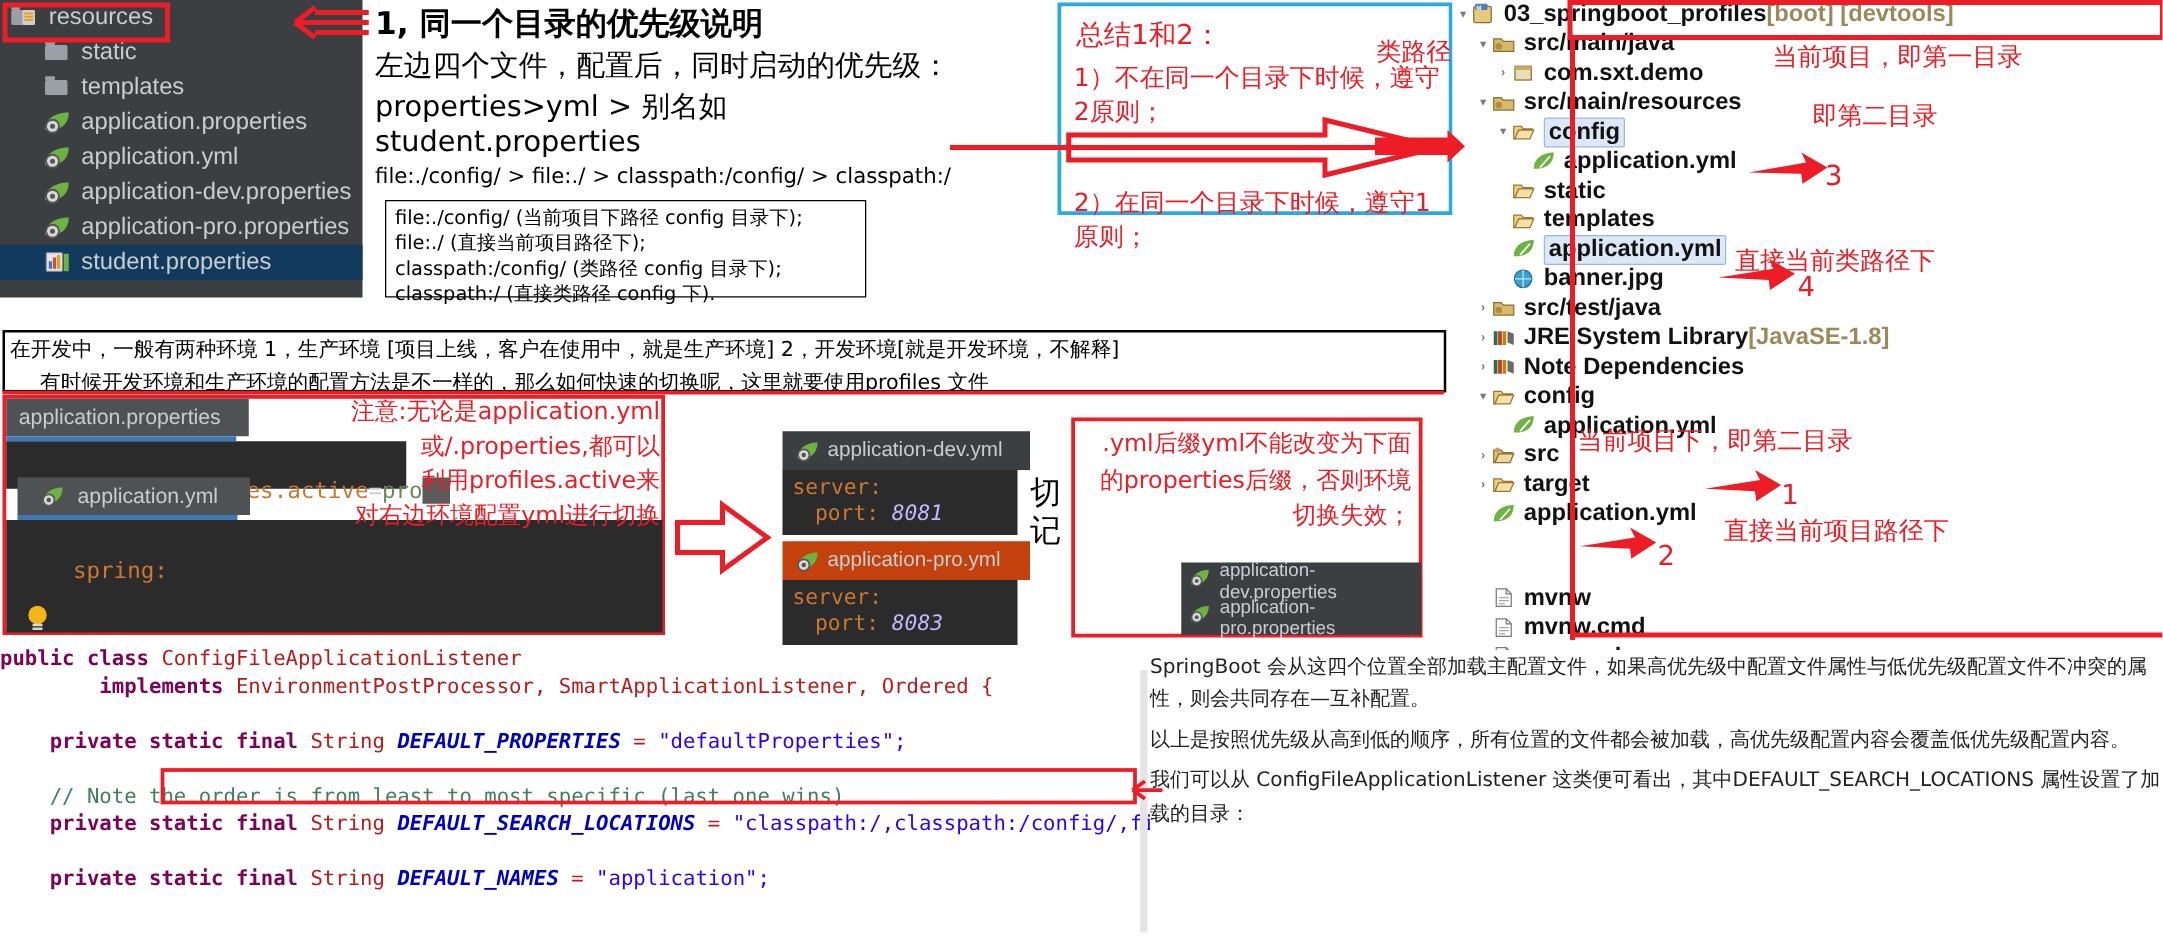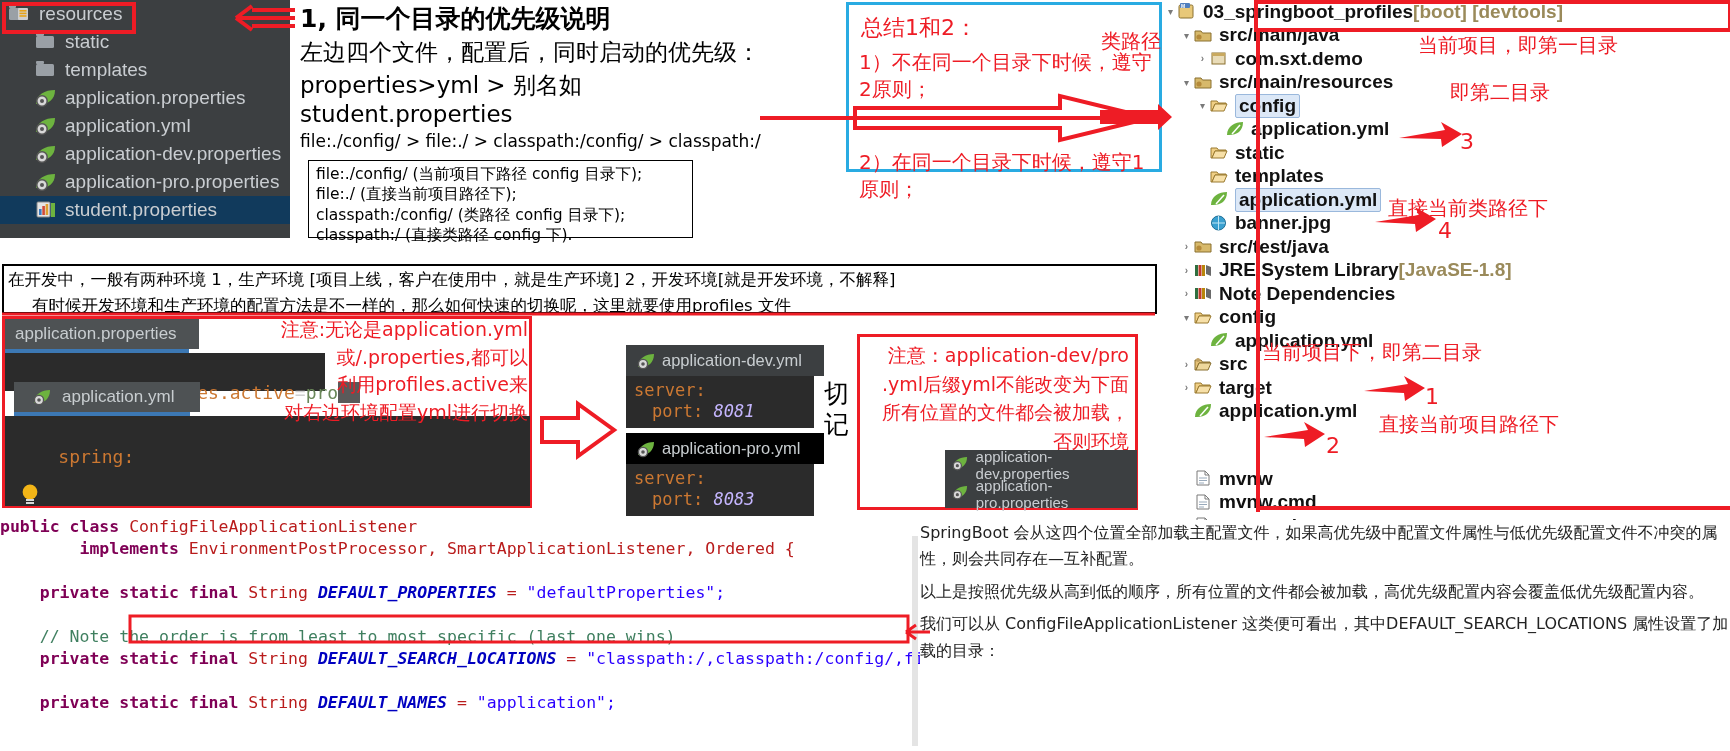--- a/index.html
+++ b/index.html
@@ -242,21 +242,21 @@
     </span>
     <span style="padding-left:26px;font-size:16.5px;">application-dev.yml</span>
   </div>
 </div>
 <div class="abs ed" style="left:626px;top:376px;width:188px;height:52px;">
   <div class="codeline" style="padding:4px 0 0 8px;font-size:17px;"><span class="k-org">server:</span></div>
   <div class="codeline" style="padding:1px 0 0 26px;font-size:17px;"><span class="k-org">port:</span> <span class="k-blue">8081</span></div>
 </div>
 
 <div class="abs ed nosel" style="left:626px;top:433px;width:188px;height:31px;">
-  <div class="tabbar" style="background:#000000;width:188px;height:31px;">
+  <div class="tabbar" style="background:#c2410c;width:188px;height:31px;">
     <span class="abs" style="left:10px;top:8px;">
       <svg width="20" height="17" viewBox="0 0 20 17">
           <path d="M2 14C2 5 10 1 18 1c0 9-6 13-13 13z" fill="#6db33f"></path>
           <circle cx="7" cy="11" r="4.6" fill="#d8d8d8" stroke="#555" stroke-width="1.4"></circle>
           <circle cx="7" cy="11" r="1.8" fill="#555"></circle>
         </svg>
     </span>
     <span style="padding-left:26px;font-size:16.5px;">application-pro.yml</span>
   </div>
 </div>
@@ -264,23 +264,22 @@
   <div class="codeline" style="padding:4px 0 0 8px;font-size:17px;"><span class="k-org">server:</span></div>
   <div class="codeline" style="padding:1px 0 0 26px;font-size:17px;"><span class="k-org">port:</span> <span class="k-blue">8083</span></div>
 </div>
 
 <div class="abs cn nosel" style="left:824px;top:378px;width:28px;font-size:25px;line-height:1.25;color:#000;">
   <div style="word-break:break-all;">切 记</div>
 </div>
 
 <div class="abs redbox" style="left:857px;top:334px;width:281px;height:176px;background:#fff;">
   <div class="cn red" style="font-size:19px;line-height:1.5;padding:4px 6px 0 4px;text-align:right;">
-    <div>注意：application-dev/pro</div>
     <div>.yml后缀yml不能改变为下面</div>
-    <div>所有位置的文件都会被加载，否则环境</div>
+    <div>的properties后缀，否则环境</div>
     <div>切换失效；</div>
   </div>
 </div>
 
 <div class="abs ed nosel" style="left:945px;top:450px;width:192px;height:58px;background:#3c3f41;">
   <div style="display:flex;align-items:center;height:29px;color:#c9cdd1;font-size:15px;">
     <span style="width:26px;display:inline-block;padding-left:6px;">
       <svg width="18" height="15" viewBox="0 0 20 17">
           <path d="M2 14C2 5 10 1 18 1c0 9-6 13-13 13z" fill="#6db33f"></path>
           <circle cx="7" cy="11" r="4.6" fill="#d8d8d8" stroke="#555" stroke-width="1.4"></circle>

